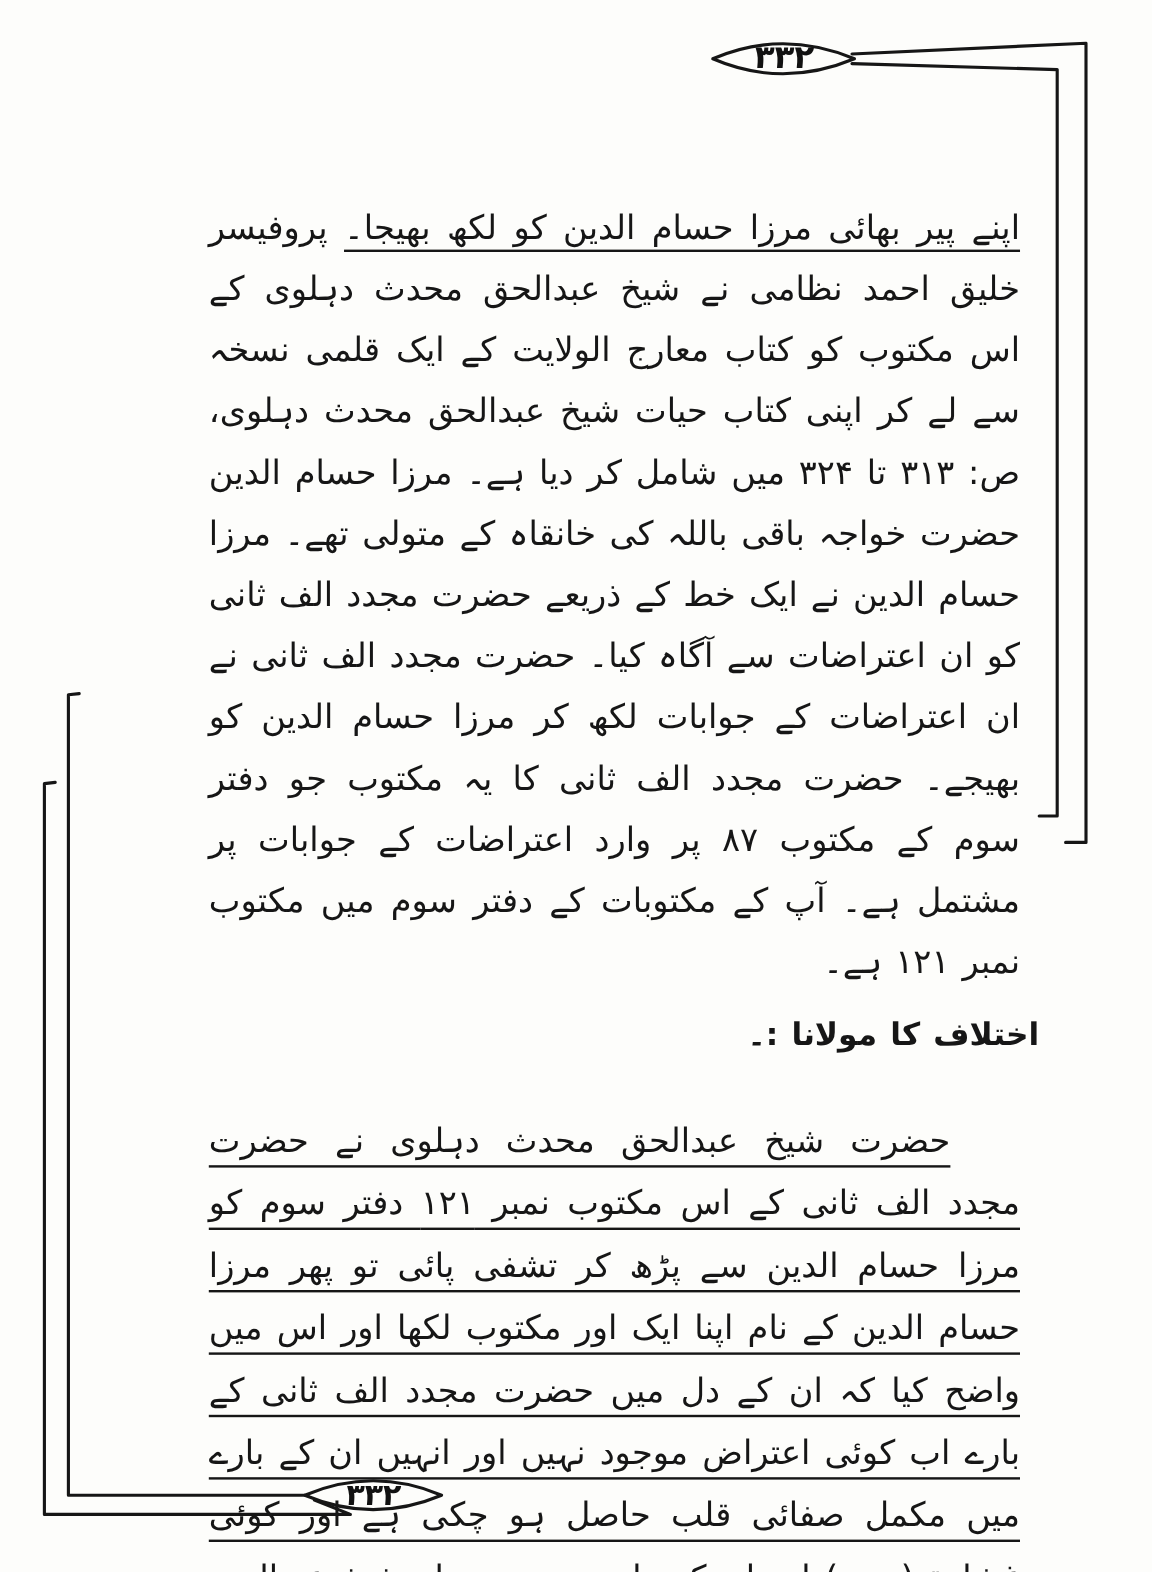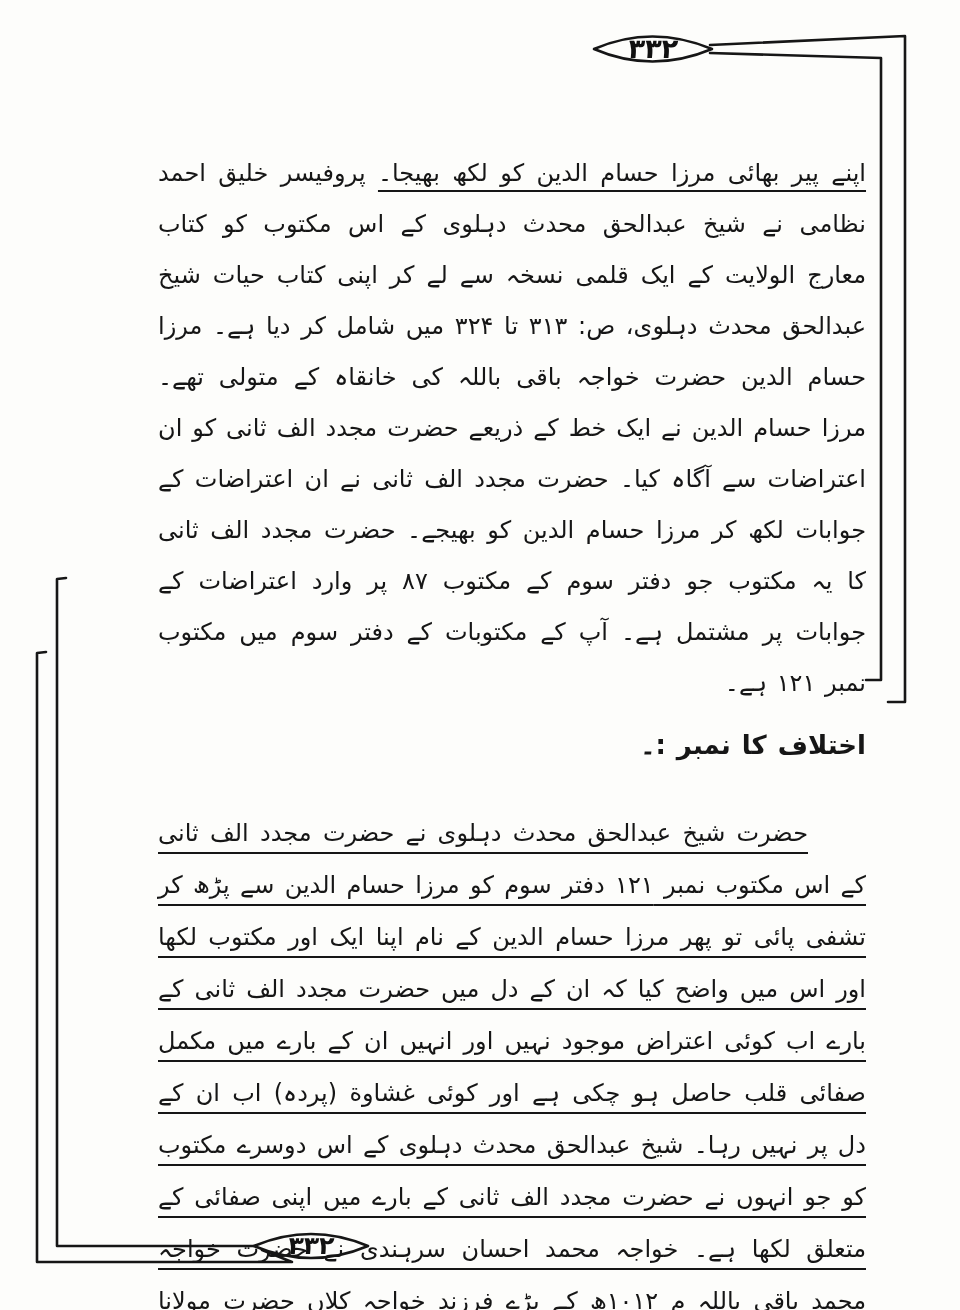--- a/index.html
+++ b/index.html
@@ -53,22 +53,22 @@
   .text-block {
     position: absolute;
     left: 158px;
     top: 148px;
     width: 708px;
     direction: rtl;
     text-align: justify;
     text-justify: inter-word;
   }
   .para {
-    margin: 0;
-    font-size: 24px;
+    margin: 16px;
+    font-size: 28px;
     line-height: 51px;
     word-spacing: 2px;
   }
   .para-1 {
     margin-bottom: 6px;
   }
   .lead-underlined {
     text-decoration: underline;
     text-decoration-thickness: 1.6px;
     text-underline-offset: 9px;
@@ -107,21 +107,21 @@
       <path d="M254,1246 Q311,1222 368,1246 Q311,1270 254,1246 Z"></path>
     </g>
   </svg>
 
   <div class="pagenum pagenum-top">۳۳۲</div>
 
   <div class="text-block">
 
     <p class="para para-1"><span class="lead-underlined">اپنے پیر بھائی مرزا حسام الدین کو لکھ بھیجا۔</span><span> پروفیسر خلیق احمد نظامی نے شیخ عبدالحق محدث دہلوی کے اس مکتوب کو کتاب معارج الولایت کے ایک قلمی نسخہ سے لے کر اپنی کتاب حیات شیخ عبدالحق محدث دہلوی، ص: ۳۱۳ تا ۳۲۴ میں شامل کر دیا ہے۔ مرزا حسام الدین حضرت خواجہ باقی باللہ کی خانقاہ کے متولی تھے۔ مرزا حسام الدین نے ایک خط کے ذریعے حضرت مجدد الف ثانی کو ان اعتراضات سے آگاہ کیا۔ حضرت مجدد الف ثانی نے ان اعتراضات کے جوابات لکھ کر مرزا حسام الدین کو بھیجے۔ حضرت مجدد الف ثانی کا یہ مکتوب جو دفتر سوم کے مکتوب ۸۷ پر وارد اعتراضات کے جوابات پر مشتمل ہے۔ آپ کے مکتوبات کے دفتر سوم میں مکتوب نمبر ۱۲۱ ہے۔</span></p>
 
-    <p class="para section-heading">اختلاف کا نمبر :۔</p>
+    <p class="para section-heading">اختلاف کا مولانا :۔</p>
 
     <p class="para para-2">حضرت شیخ عبدالحق محدث دہلوی نے حضرت مجدد الف ثانی کے اس مکتوب نمبر ۱۲۱ دفتر سوم کو مرزا حسام الدین سے پڑھ کر تشفی پائی تو پھر مرزا حسام الدین کے نام اپنا ایک اور مکتوب لکھا اور اس میں واضح کیا کہ ان کے دل میں حضرت مجدد الف ثانی کے بارے اب کوئی اعتراض موجود نہیں اور انہیں ان کے بارے میں مکمل صفائی قلب حاصل ہو چکی ہے اور کوئی غشاوة (پردہ) اب ان کے دل پر نہیں رہا۔ شیخ عبدالحق محدث دہلوی کے اس دوسرے مکتوب کو جو انہوں نے حضرت مجدد الف ثانی کے بارے میں اپنی صفائی کے متعلق لکھا ہے۔ خواجہ محمد احسان سرہندی نے حضرت خواجہ محمد باقی باللہ م ۱۰۱۲ھ کے بڑے فرزند خواجہ کلاں حضرت مولانا عبداللہ کی ملفوظات سے لے کر اپنی کتاب روضۃ القیومیہ میں نقل کیا ہے۔</p>
 
   </div>
 
   <div class="pagenum pagenum-bottom">۳۳۲</div>
 
 </div>
 
 </body></html>

